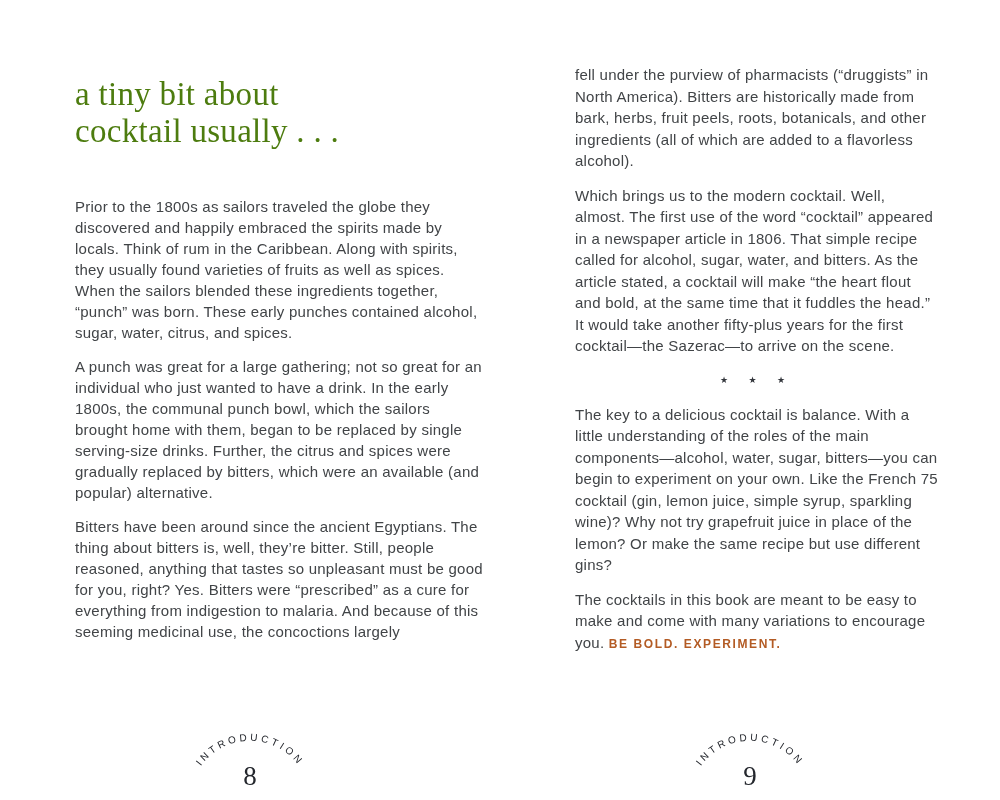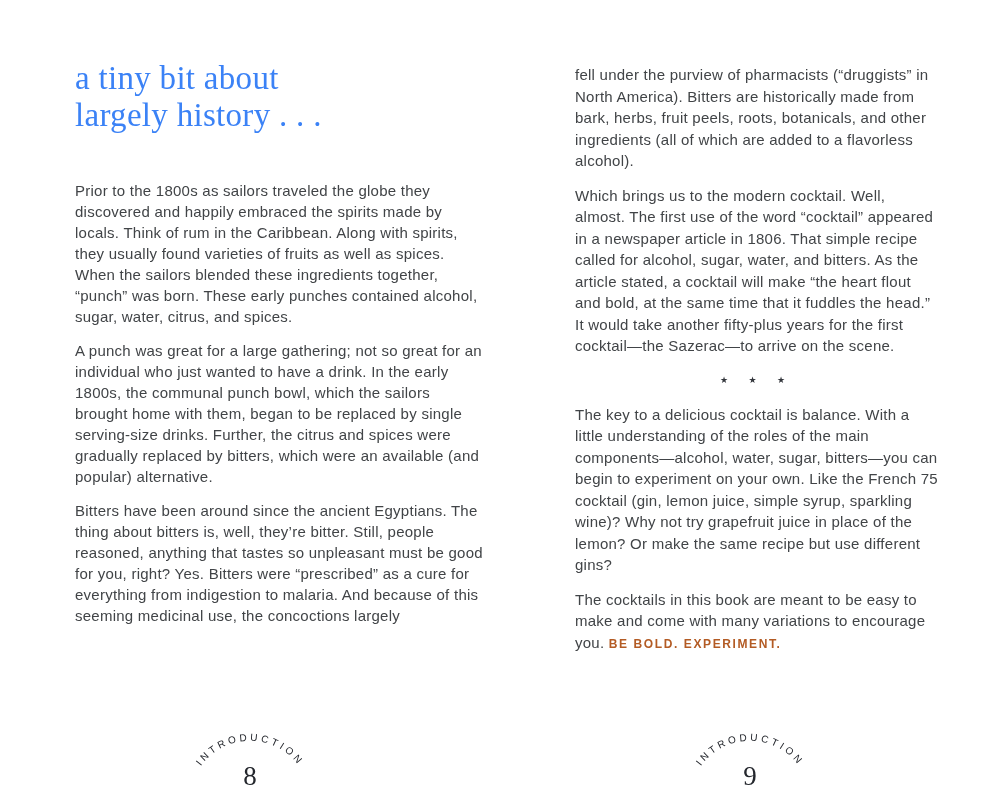--- a/index.html
+++ b/index.html
@@ -13,22 +13,22 @@
   .page-col { position: absolute; }
   .left-col  { left: 75px;  top: 60px;  width: 408px; }
   .right-col { left: 575px; top: 64px;  width: 364px; }
 
   .book-title {
     font-family: "Liberation Serif", "DejaVu Serif", serif;
     font-weight: 500;
     font-size: 33px;
     line-height: 37px;
     letter-spacing: 0.3px;
-    color: #3b82f6;
-    margin: 0 0 46px 0;
+    color: #4d7c0f;
+    margin: 16px 0 46px 0;
   }
   .book-title span { display: block; }
 
   .para {
     font-size: 15px;
     line-height: 21px;
     letter-spacing: 0.25px;
     color: #414447;
     margin: 0 0 13px 0;
   }
@@ -73,21 +73,21 @@
   }
 </style>
 </head>
 <body>
 
 <main>
 
   <section class="page-col left-col">
     <h1 class="book-title">
       <span>a tiny bit about</span>
-      <span>largely history . . .</span>
+      <span>cocktail usually . . .</span>
     </h1>
     <p class="para">Prior to the 1800s as sailors traveled the globe they discovered and happily embraced the spirits made by locals. Think of rum in the Caribbean. Along with spirits, they usually found varieties of fruits as well as spices. When the sailors blended these ingredients together, “punch” was born. These early punches contained alcohol, sugar, water, citrus, and spices.</p>
     <p class="para">A punch was great for a large gathering; not so great for an individual who just wanted to have a drink. In the early 1800s, the communal punch bowl, which the sailors brought home with them, began to be replaced by single serving-size drinks. Further, the citrus and spices were gradually replaced by bitters, which were an available (and popular) alternative.</p>
     <p class="para">Bitters have been around since the ancient Egyptians. The thing about bitters is, well, they’re bitter. Still, people reasoned, anything that tastes so unpleasant must be good for you, right? Yes. Bitters were “prescribed” as a cure for everything from indigestion to malaria. And because of this seeming medicinal use, the concoctions largely</p>
   </section>
 
   <section class="page-col right-col">
     <p class="para">fell under the purview of pharmacists (“druggists” in North America). Bitters are historically made from bark, herbs, fruit peels, roots, botanicals, and other ingredients (all of which are added to a flavorless alcohol).</p>
     <p class="para">Which brings us to the modern cocktail. Well, almost. The first use of the word “cocktail” appeared in a newspaper article in 1806. That simple recipe called for alcohol, sugar, water, and bitters. As the article stated, a cocktail will make “the heart flout and bold, at the same time that it fuddles the head.” It would take another fifty-plus years for the first cocktail—the Sazerac—to arrive on the scene.</p>
     <div class="divider">★ ★ ★</div>

